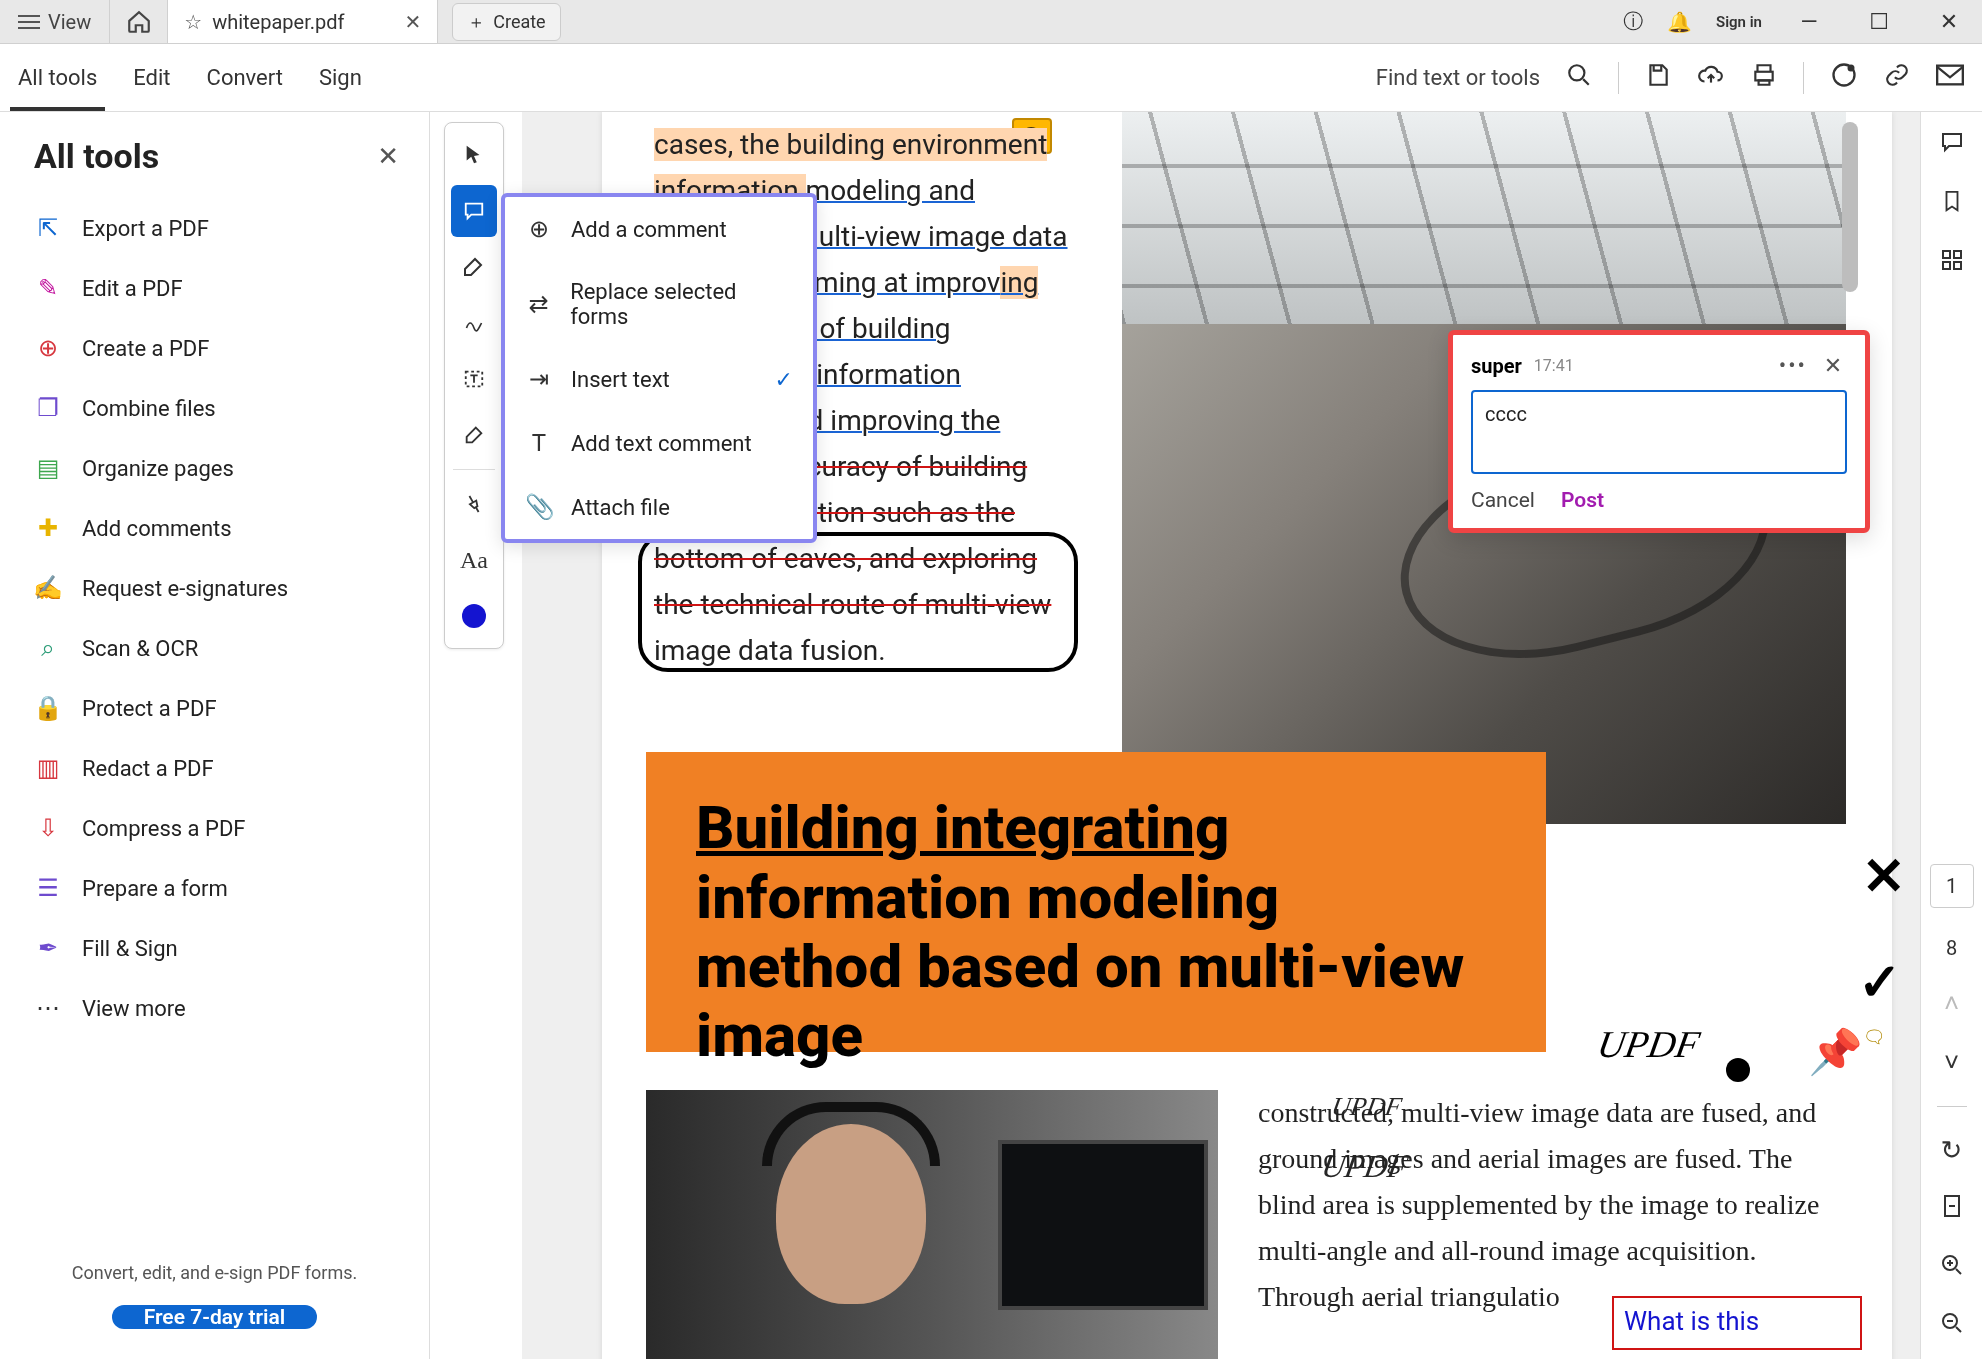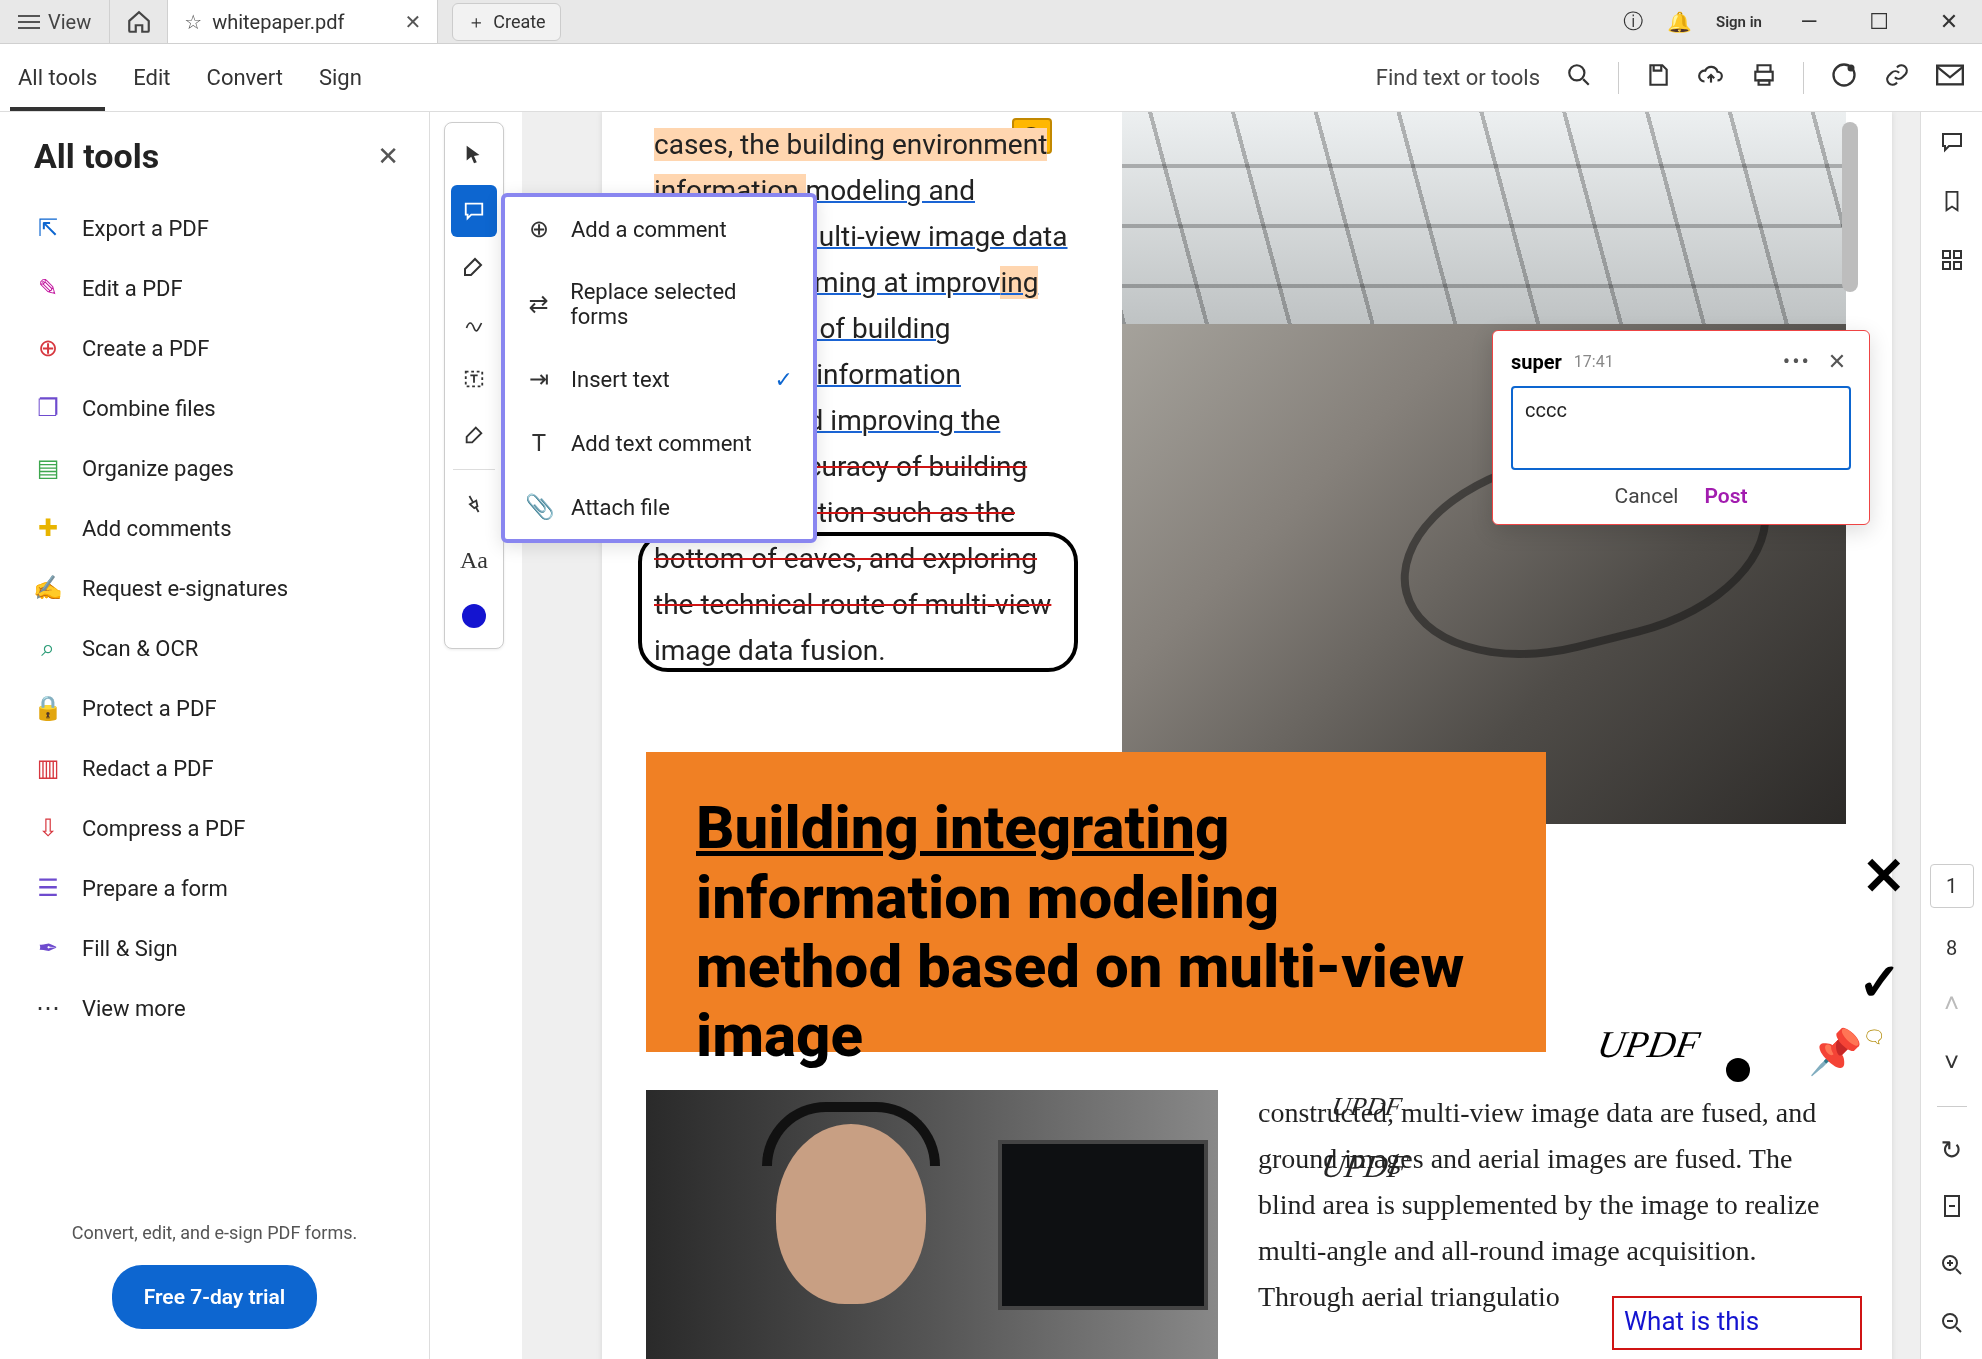--- a/index.html
+++ b/index.html
@@ -37,21 +37,21 @@
   
   .leftpanel { width: 430px; border-right:1px solid #ddd; display:flex; flex-direction:column; padding:18px 0 0 0; }
   .leftpanel-header { display:flex; align-items:center; justify-content:space-between; padding: 6px 30px 22px 34px; }
   .leftpanel-title { font-size:34px; font-weight:700; color:#222; }
   .leftpanel-close { font-size:26px; color:#555; }
   .tool-list { flex:1; overflow:auto; }
   .tool-item { display:flex; align-items:center; gap:20px; padding: 16px 34px; font-size:22px; color:#222; }
   .tool-icon { width:28px; height:28px; display:flex; align-items:center; justify-content:center; font-size:24px; }
   .leftpanel-footer { margin-top:auto; padding: 30px 40px; text-align:center; }
   .footer-caption { font-size:18px; color:#555; margin-bottom:22px; }
-  .trial-btn { display:inline-block; padding: 20px 32px; background:#0d66d0; color:#fff; border-radius:30px; font-size:21px; font-weight:600; }
+  .trial-btn { display:inline-block; padding: 0 32px; background:#0d66d0; color:#fff; border-radius:30px; font-size:21px; font-weight:600; }
 
   
   .mini-toolbar { width:60px; background:#fff; border:1px solid #ccc; border-radius:8px; margin:10px 18px 0 14px; align-self:flex-start; display:flex; flex-direction:column; padding:6px 0; gap:4px; box-shadow:0 1px 3px rgba(0,0,0,.08); }
   .mini-btn { height:52px; display:flex; align-items:center; justify-content:center; font-size:26px; color:#333; border-radius:6px; margin:0 6px; }
   .mini-btn.active { background:#0d66d0; color:#fff; }
   .mini-divider { height:1px; background:#ddd; margin:4px 8px; }
   .color-dot { width:24px; height:24px; background:#1414d0; border-radius:50%; }
 
   
   .doc-wrap { flex:1; position:relative; background:#efefef; overflow:hidden; }
@@ -97,28 +97,28 @@
   
   .textbox-anno { position:absolute; left:1010px; top:1184px; width:250px; height:54px; border:2px solid #d01414; color:#1414d0; font-size:26px; padding:8px 10px; background:#fff; }
 
   
   .popup-menu { position:absolute; left:0px; top:70px; width:316px; background:#fff; border:4px solid #8986f0; border-radius:6px; box-shadow:0 4px 18px rgba(0,0,0,.12); z-index:20; }
   .popup-item { display:flex; align-items:center; gap:18px; padding:18px 20px; font-size:22px; color:#222; }
   .popup-item .pi-icon { width:28px; text-align:center; font-size:24px; color:#333; }
   .popup-check { margin-left:auto; color:#0d66d0; font-size:22px; }
 
   
-  .comment-pop { position:absolute; right:50px; top:218px; width:378px; background:#fff; border:1px solid #ef4444; border-radius:6px; box-shadow:0 6px 22px rgba(0,0,0,.14); padding:18px 18px 16px 18px; z-index:25; }
+  .comment-pop { position:absolute; right:50px; top:218px; width:422px; background:#fff; border:5px solid #ef4444; border-radius:6px; box-shadow:0 6px 22px rgba(0,0,0,.14); padding:18px 18px 16px 18px; z-index:25; }
   .cp-header { display:flex; align-items:center; gap:12px; margin-bottom:12px; }
   .cp-user { font-weight:700; font-size:20px; }
   .cp-time { font-size:16px; color:#888; }
   .cp-more { margin-left:auto; font-size:22px; color:#555; letter-spacing:2px; }
   .cp-close { width:28px; text-align:center; font-size:22px; color:#555; }
   .cp-textarea { width:100%; height:84px; border:2px solid #0d66d0; border-radius:4px; padding:10px 12px; font-size:20px; color:#222; resize:none; }
-  .cp-actions { display:flex; justify-content:center; gap:26px; margin-top:10px; font-size:21px; }
+  .cp-actions { display:flex; justify-content:flex-start; gap:26px; margin-top:10px; font-size:21px; }
   .cp-cancel { color:#444; }
   .cp-post { color:#a21caf; font-weight:600; }
 
   
   .rightrail { width:62px; display:flex; flex-direction:column; align-items:center; gap:28px; padding:18px 0; border-left:1px solid #ddd; font-size:26px; color:#333; }
   .rail-spacer { flex:1; }
   .rail-divider { width:30px; height:1px; background:#ccc; }
   .page-num-box { width:44px; height:44px; border:1px solid #ccc; display:flex;align-items:center;justify-content:center; font-size:20px; border-radius:4px;}
   .page-total { font-size:20px; }
   .scroll-strip { position:absolute; right:62px; top:0; width:22px; height:530px; }

